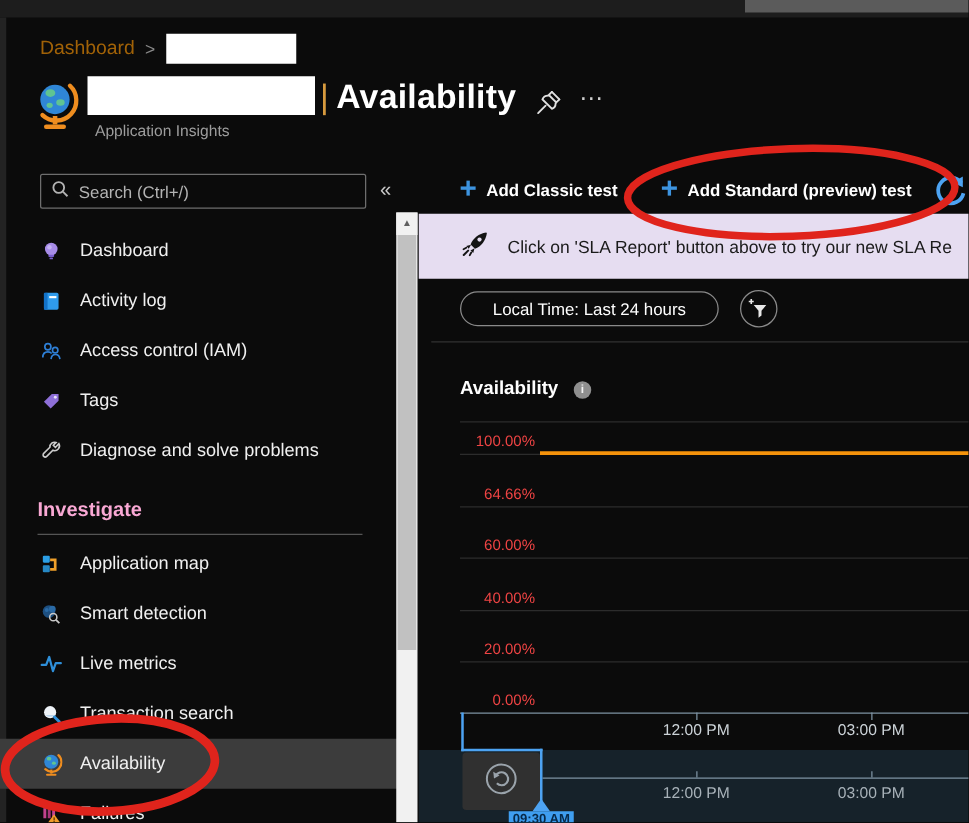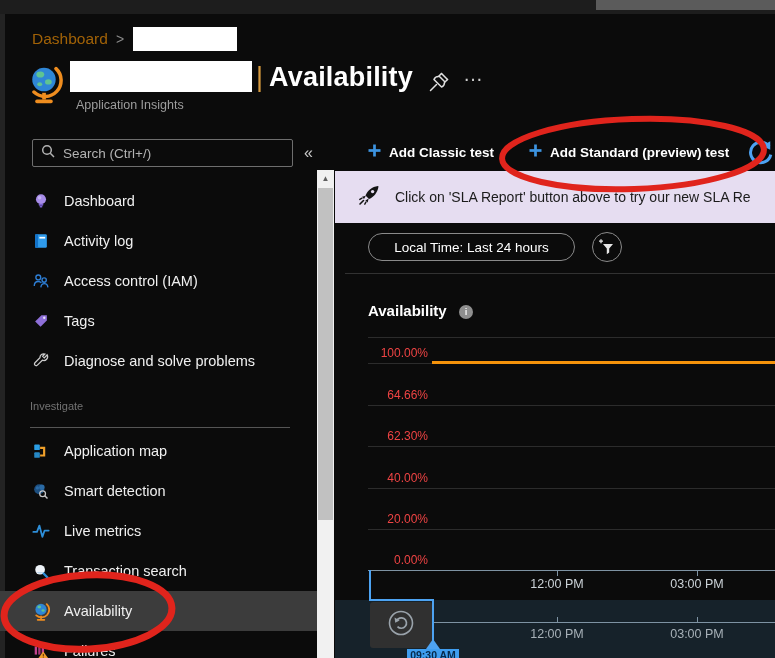--- a/index.html
+++ b/index.html
@@ -25,36 +25,36 @@
   .subtitle { left:76px; top:98px; font-size:12.5px; color:#9d9d9d; }
 
   
   .searchbox { left:32px; top:139px; width:261px; height:28px; border:1px solid #6e6e6e; border-radius:2px; display:flex; align-items:center; padding:0 8px; gap:8px; background:transparent; }
   .searchbox input { flex:1; background:transparent; border:none; outline:none; color:#cfcfcf; font-size:13.5px; font-family:"Liberation Sans", sans-serif; }
   .searchbox input::placeholder { color:#b3b3b3; }
   .collapse { left:304px; top:144px; font-size:16px; color:#c9c9c9; cursor:pointer; }
   .nav-item { left:0; width:318px; height:40px; display:flex; align-items:center; padding-left:31px; gap:13px; font-size:14.5px; color:#f0f0f0; cursor:pointer; }
   .nav-item.sel { background:#3c3c3c; }
   .nav-icon { width:20px; height:20px; flex:0 0 20px; display:flex; align-items:center; justify-content:center; }
-  .section-hdr { left:30px; top:400px; font-size:11px; font-weight:400; color:#737373; }
+  .section-hdr { left:30px; top:400px; font-size:16px; font-weight:700; color:#f9a8d4; }
   .section-div { left:30px; top:427px; width:260px; height:1px; background:#555555; }
 
   
   .sb-track { left:317px; top:170px; width:17px; height:488px; background:#f1f1f1; }
   .sb-up { left:317px; top:170px; width:17px; height:18px; background:#f1f1f1; color:#5f5f5f; font-size:8px; text-align:center; line-height:18px; cursor:pointer; }
   .sb-thumb { left:318px; top:188px; width:15px; height:332px; background:#c1c1c1; cursor:pointer; }
 
   
   .tb-item { top:140px; height:24px; display:flex; align-items:center; gap:7px; cursor:pointer; font-size:13.5px; font-weight:600; color:#ffffff; }
   .tb-classic { left:367px; }
   .tb-standard { left:528px; }
   .refresh { left:745px; top:139px; width:30px; height:28px; cursor:pointer; }
 
   
-  .banner { left:335px; top:171px; width:440px; height:52px; background:#e6ddf1; display:flex; align-items:center; padding-left:22px; gap:14px; overflow:hidden; }
+  .banner { left:335px; top:171px; width:440px; height:52px; background:#e6ddf1; display:flex; align-items:center; padding-left:33px; gap:14px; overflow:hidden; }
   .banner-text { font-size:14px; color:#1b1b1b; white-space:nowrap; }
 
   
   .pill { left:368px; top:233px; width:207px; height:28px; border:1px solid #8a8a8a; border-radius:14px; display:flex; align-items:center; justify-content:center; font-size:13.5px; color:#ffffff; cursor:pointer; }
   .filter-btn { left:592px; top:232px; width:30px; height:30px; border:1px solid #8a8a8a; border-radius:50%; cursor:pointer; display:flex; align-items:center; justify-content:center; }
   .main-div { left:345px; top:273px; width:430px; height:1px; background:#323232; }
 
   
   .chart-title { left:368px; top:302px; font-size:15px; font-weight:600; color:#ffffff; }
   .info-dot { left:459px; top:305px; width:14px; height:14px; border-radius:50%; background:#8f8f8f; color:#f2f2f2; font-size:9.5px; font-weight:700; text-align:center; line-height:14px; }
@@ -308,21 +308,21 @@
   <div class="abs grid grid-top"></div>
   <div class="abs grid g100"></div>
   <div class="abs grid g80"></div>
   <div class="abs grid g60"></div>
   <div class="abs grid g40"></div>
   <div class="abs grid g20"></div>
   <div class="abs axis0"></div>
 
   <div class="abs ylab" style="top:346px">100.00%</div>
   <div class="abs ylab" style="top:388px">64.66%</div>
-  <div class="abs ylab" style="top:429px">62.30%</div>
+  <div class="abs ylab" style="top:429px">60.00%</div>
   <div class="abs ylab" style="top:471px">40.00%</div>
   <div class="abs ylab" style="top:512px">20.00%</div>
   <div class="abs ylab" style="top:553px">0.00%</div>
 
   <div class="abs orange-line"></div>
 
   <div class="abs xtick" style="left:557px; top:570px"></div>
   <div class="abs xtick" style="left:697px; top:570px"></div>
   <div class="abs xlab" style="left:522px; top:577px">12:00 PM</div>
   <div class="abs xlab" style="left:662px; top:577px">03:00 PM</div>

